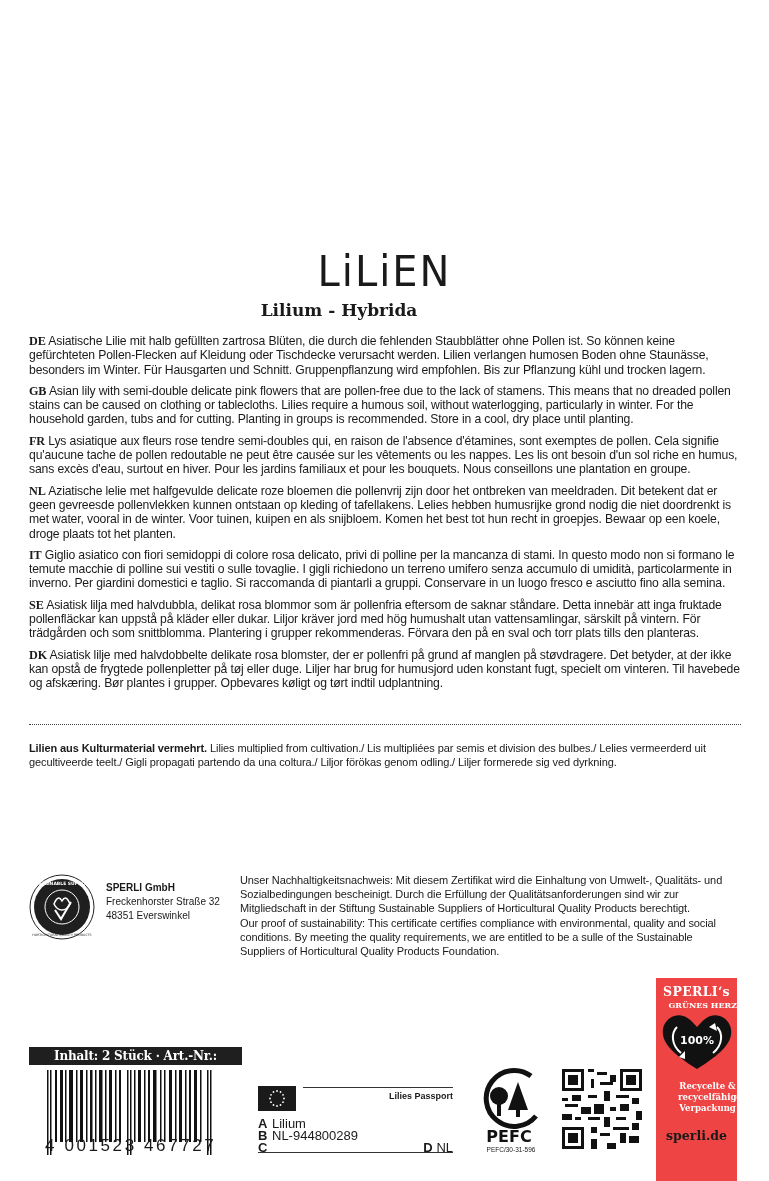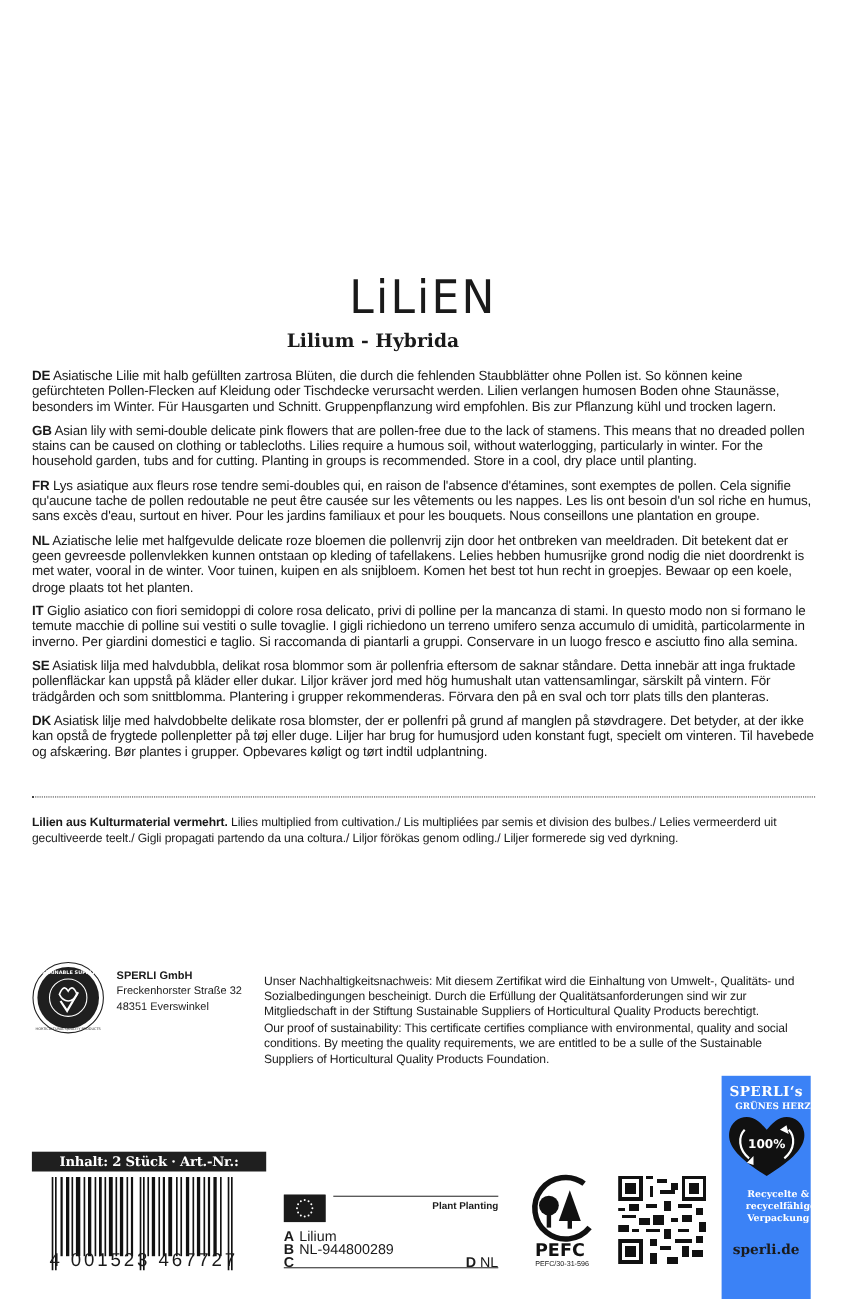--- a/index.html
+++ b/index.html
@@ -7,45 +7,45 @@
          font-family:"Liberation Sans", sans-serif; }
   .title { position:absolute; left:0; width:769px; top:248px; text-align:center;
            font-family:"DejaVu Sans", sans-serif; font-size:40px; font-weight:400; letter-spacing:2px;
            transform:scaleY(1.05); color:#1a1a1a; }
   .subtitle { position:absolute; left:0; width:678px; top:300px; text-align:center;
               font-family:"DejaVu Serif", serif; font-size:17px; font-weight:bold; color:#1a1a1a; }
   .body-text { position:absolute; left:29px; width:712px; top:334px;
                font-family:"Liberation Sans", sans-serif; font-size:12.2px; line-height:14.3px;
                letter-spacing:-0.15px; }
   .para { margin:0 0 7px 0; }
-  .para b { font-weight:bold; }
+  .para b { font-weight:bold;font-family:Liberation Serif, serif; }
   .dots { position:absolute; left:29px; width:712px; top:724px; border-top:1.5px dotted #444; }
   .propag { position:absolute; left:29px; width:712px; top:741px; font-size:11px; line-height:14px; letter-spacing:-0.1px; }
   .propag b { font-weight:bold; }
   .supplier-logo { position:absolute; left:29px; top:874px; width:66px; height:66px; }
   .company { position:absolute; left:106px; top:881px; font-size:10px; line-height:14px; }
   .company .name { font-weight:bold; }
-  .cert { position:absolute; left:240px; top:873px; width:500px; font-size:11px; line-height:14.2px; letter-spacing:-0.1px;margin-top:12px; }
+  .cert { position:absolute; left:240px; top:873px; width:500px; font-size:11px; line-height:14.2px; letter-spacing:-0.1px; }
   .inhalt { position:absolute; left:29px; top:1047px; width:213px; height:18px; background:#1f1f1f; color:#fff;
             font-family:"DejaVu Serif", serif; font-weight:bold; font-size:12px; line-height:18px;
             text-align:center; letter-spacing:-0.2px; }
   .barcode { position:absolute; left:45px; top:1070px; width:170px; height:85px; }
   .barcode-num { position:absolute; left:45px; top:1136px; width:175px; font-family:"Liberation Sans", sans-serif;
                  font-size:17px; letter-spacing:2.6px; background:transparent; }
   .pp { position:absolute; left:258px; top:1086px; width:195px; height:70px; font-size:8.5px; }
   .pp .flag { position:absolute; left:0; top:0; width:38px; height:25px; background:#1a1a1a; }
   .pp .topline { position:absolute; left:45px; top:1px; right:0; border-top:1.5px solid #333; }
   .pp .ttl { position:absolute; right:0; top:5px; font-weight:bold; font-size:9px; }
   .pp .row { position:absolute; left:0; right:0; font-size:13px; }
   .pp .row .k { font-weight:bold; display:inline-block; width:14px; }
   .pp .bottomline { position:absolute; left:0; right:0; top:66px; border-top:1.5px solid #333; }
   .pefc { position:absolute; left:476px; top:1066px; width:70px; height:90px; }
   .pefc-code { position:absolute; left:478px; top:1146px; width:66px; text-align:center; font-size:6.5px; }
   .qr { position:absolute; left:562px; top:1068px; width:80px; height:82px; }
-  .green { position:absolute; left:656px; top:978px; width:81px; height:203px; background:#3b82f6; color:#fff;
+  .green { position:absolute; left:656px; top:978px; width:81px; height:203px; background:#ef4444; color:#fff;
            text-align:center; font-family:"DejaVu Serif", serif; }
   .green .g1 { margin-top:6px; font-size:12.5px; font-weight:bold; letter-spacing:0.3px; }
   .green .g2 { font-size:8px; font-weight:bold; margin-top:1px;text-align:right; }
   .green .heart { margin:3px auto 0; width:72px; height:58px; }
   .green .recycle { margin-top:6px; font-size:8.5px; font-weight:bold; line-height:11px;margin-left:22px; }
   .green .site { margin-top:14px; font-size:12.5px; font-weight:bold; color:#1a1a1a; }
 </style>
 </head>
 <body>
 
@@ -141,21 +141,21 @@
         <circle cx="22.5" cy="19" r="0.9"></circle>
         <circle cx="19" cy="20" r="0.9"></circle>
         <circle cx="15.5" cy="19" r="0.9"></circle>
       <circle cx="13" cy="16.2" r="0.9"></circle>
         <circle cx="12" cy="12.5" r="0.9"></circle>
         <circle cx="13" cy="8.8" r="0.9"></circle>
         <circle cx="15.5" cy="6" r="0.9"></circle>
     </g>
   </svg>
   <div class="topline"></div>
-  <div class="ttl">Plant Planting</div>
+  <div class="ttl">Lilies Passport</div>
   <div class="row" style="top:30px;"><span class="k">A</span><span>Lilium</span></div>
   <div class="row" style="top:42px;"><span class="k">B</span><span>NL-944800289</span></div>
   <div class="row" style="top:54px;"><span class="k">C</span><span style="position:absolute; right:0;"><b>D</b>&nbsp;<span>NL</span></span></div>
   <div class="bottomline"></div>
 </div>
 
 <svg class="pefc" viewBox="0 0 70 90">
   <path d="M55 10 A28 28 0 1 0 60 50" fill="none" stroke="#111" stroke-width="5"></path>
   <circle cx="23" cy="30" r="9" fill="#111"></circle>
   <rect x="21" y="36" width="4" height="14" fill="#111"></rect>

